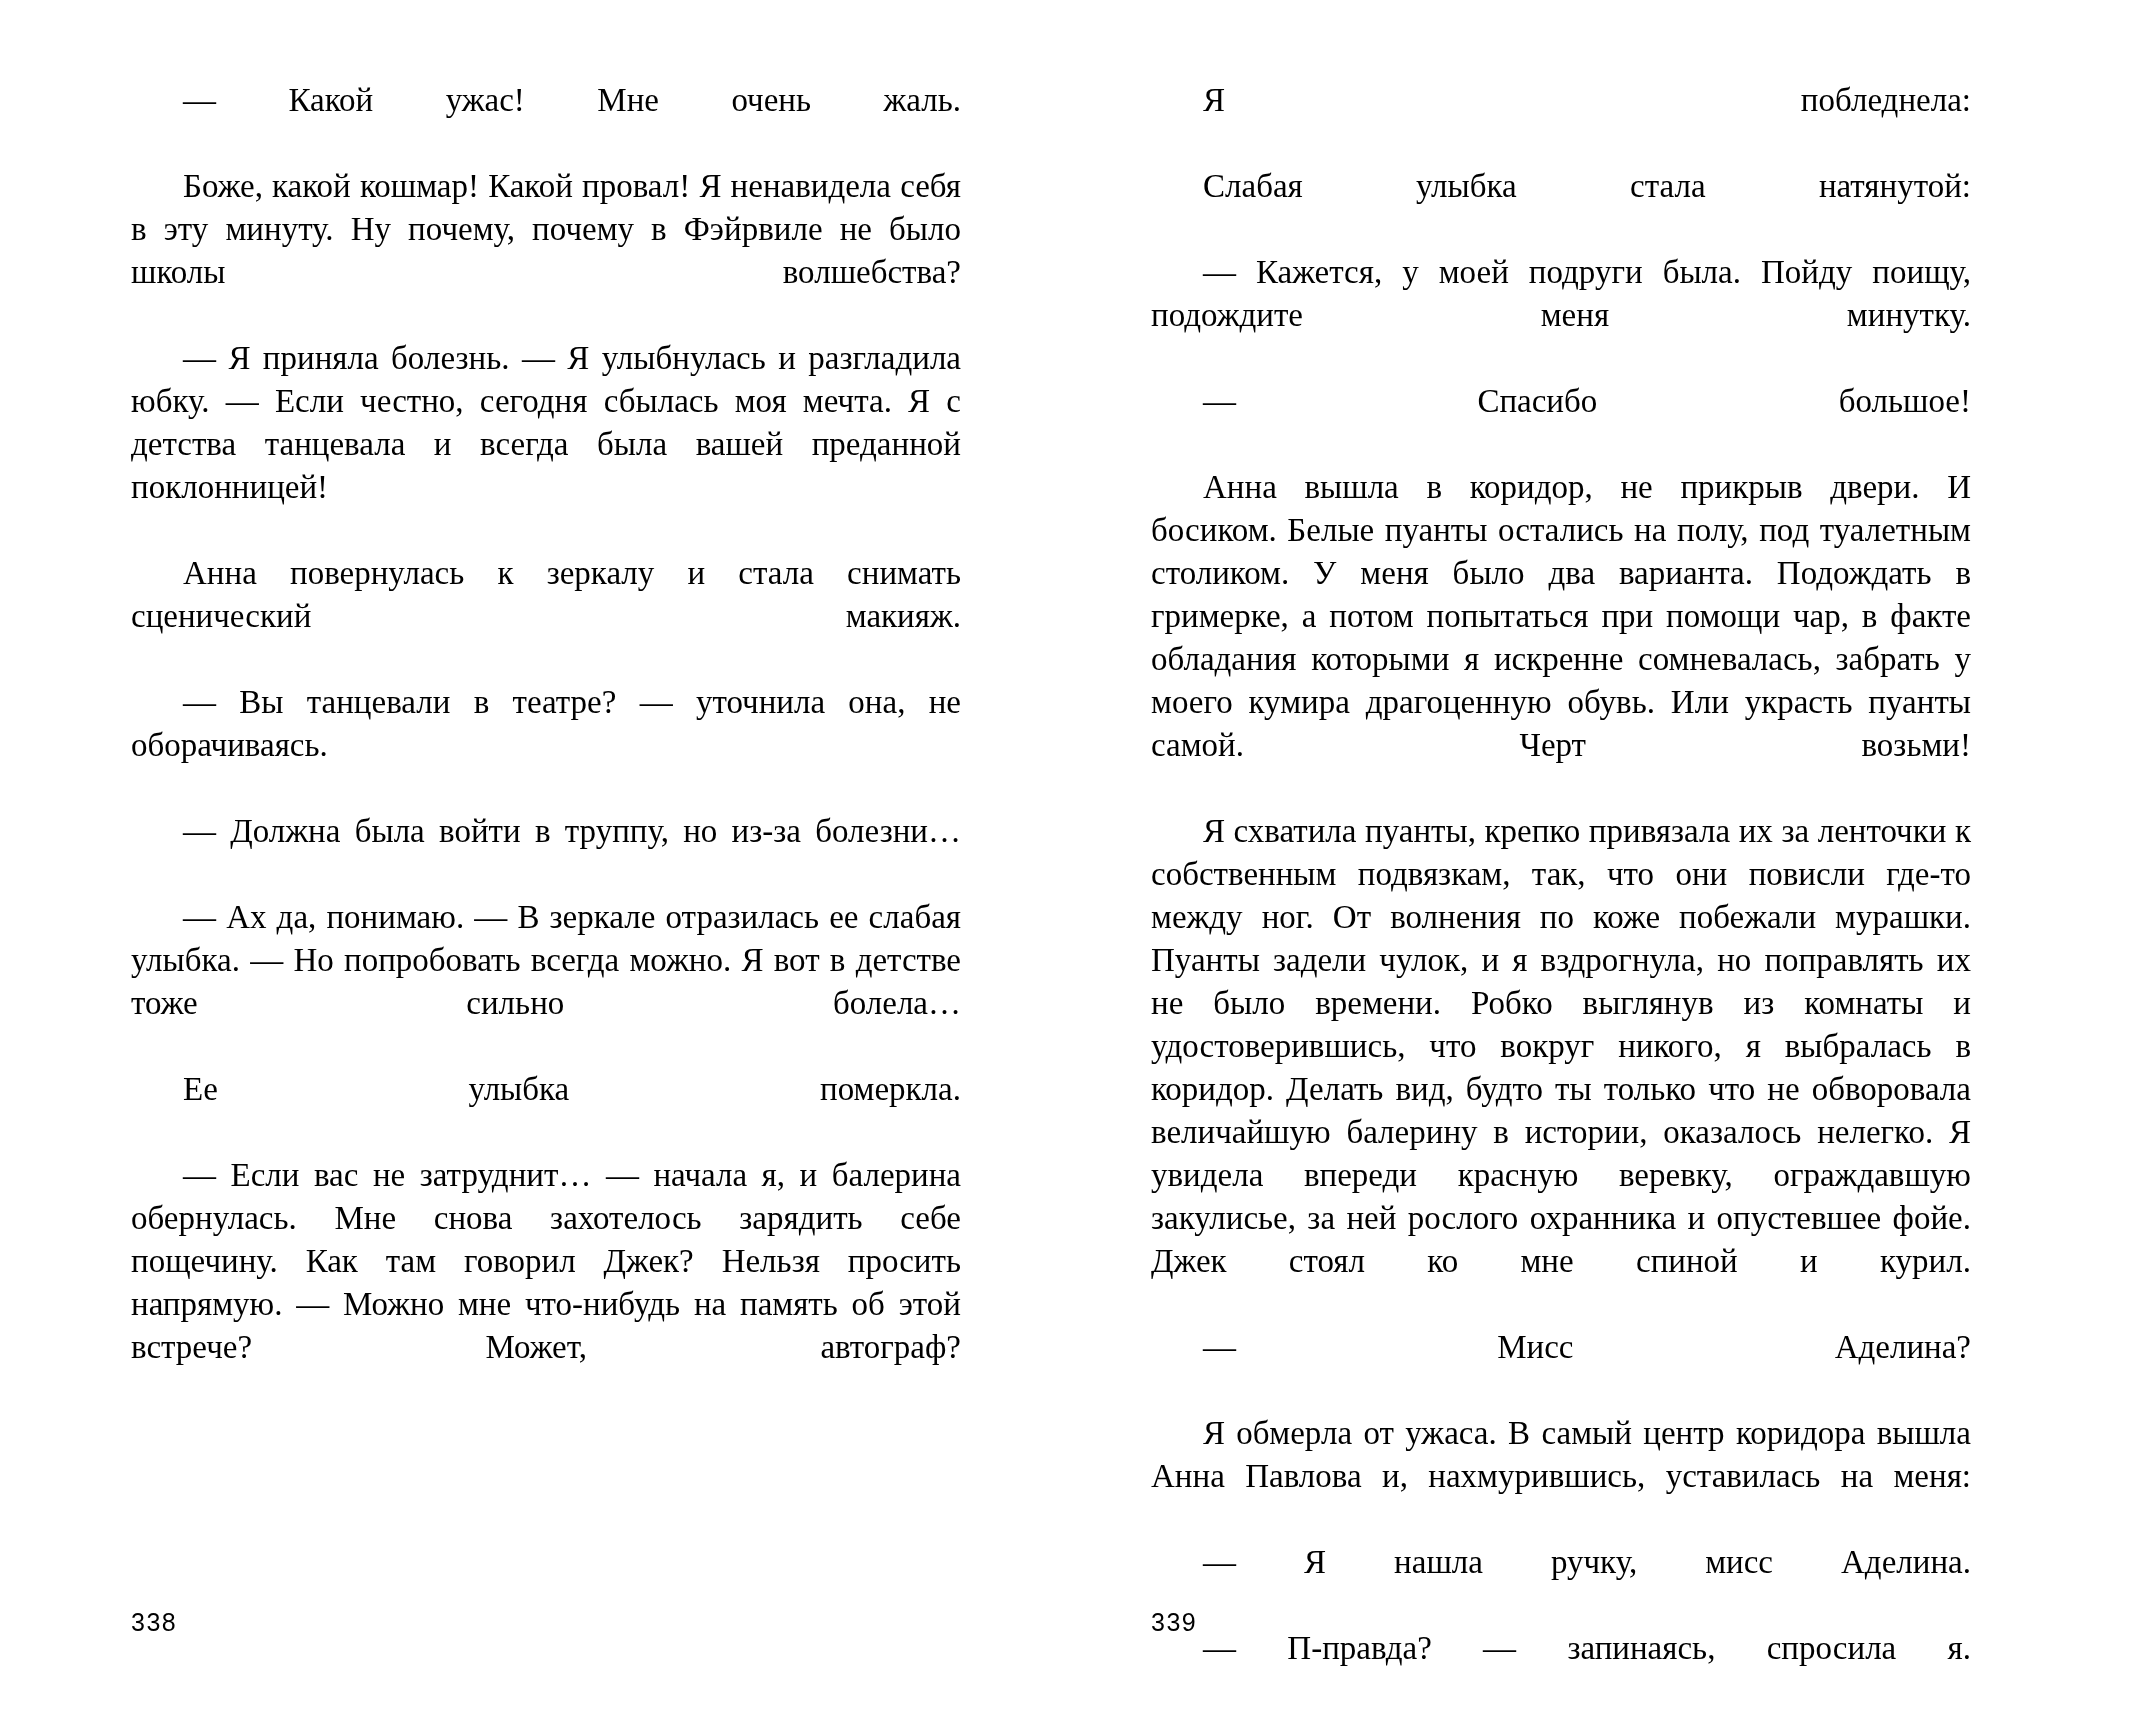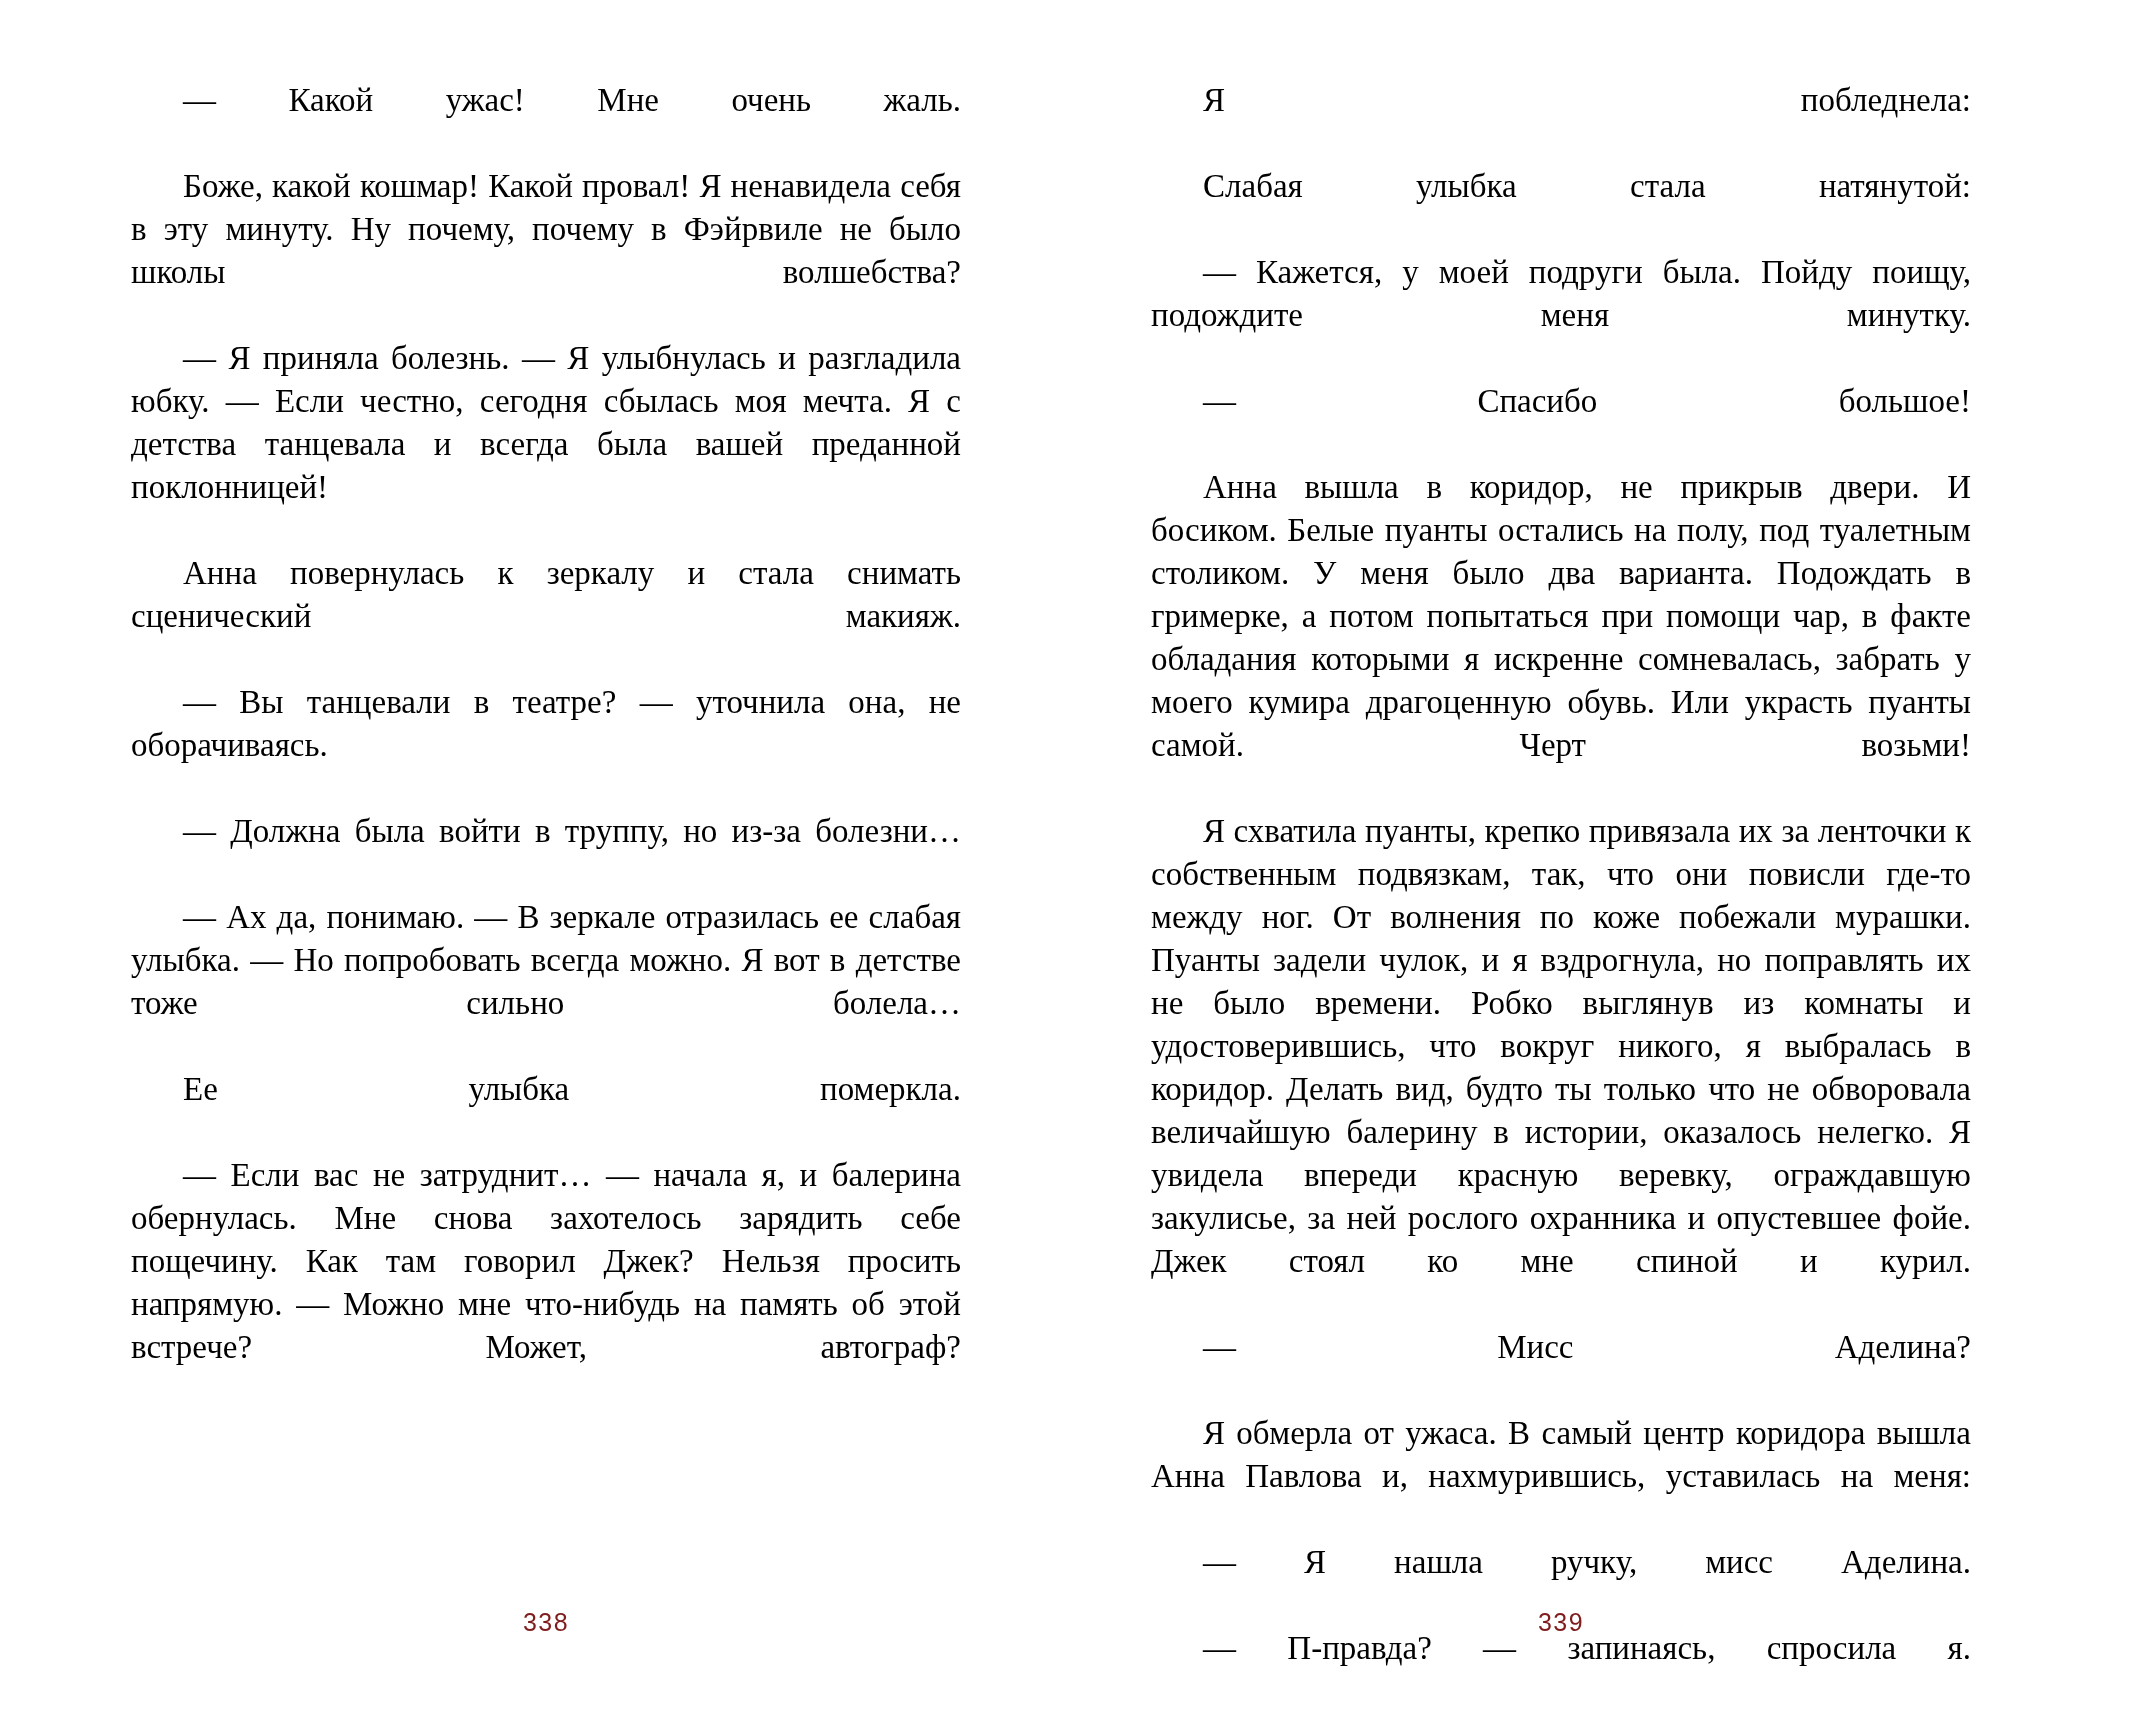--- a/index.html
+++ b/index.html
@@ -51,22 +51,22 @@
     content: "";
     display: inline-block;
     width: 100%;
   }
 
   .folio {
     position: absolute;
     top: 1608px;
     font-size: 25px;
     line-height: 29px;
-    text-align: center;
-    color: #7f1d1d;
+    text-align: left;
+    color: #000000;
     font-family: "Liberation Sans", "DejaVu Sans", sans-serif;
     letter-spacing: 0.06em;
   }
   .page-left .folio  { left: 131px;  width: 830px; }
   .page-right .folio { left: 137px;  width: 820px; }
 </style>
 </head>
 <body>
 
 <div class="spread">

